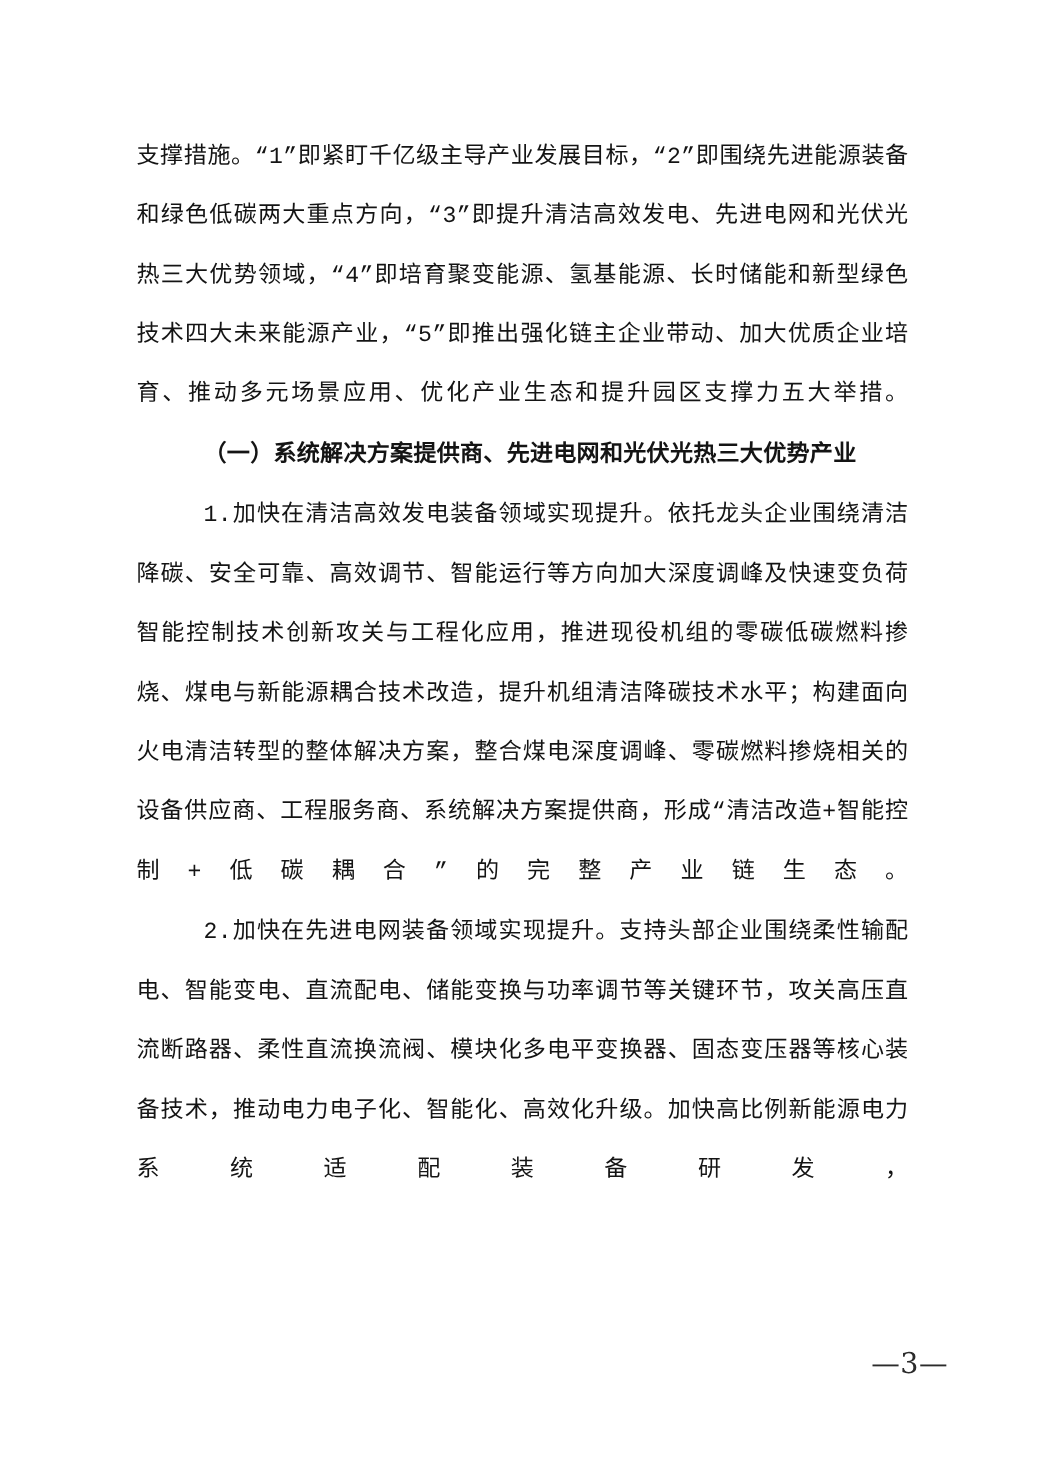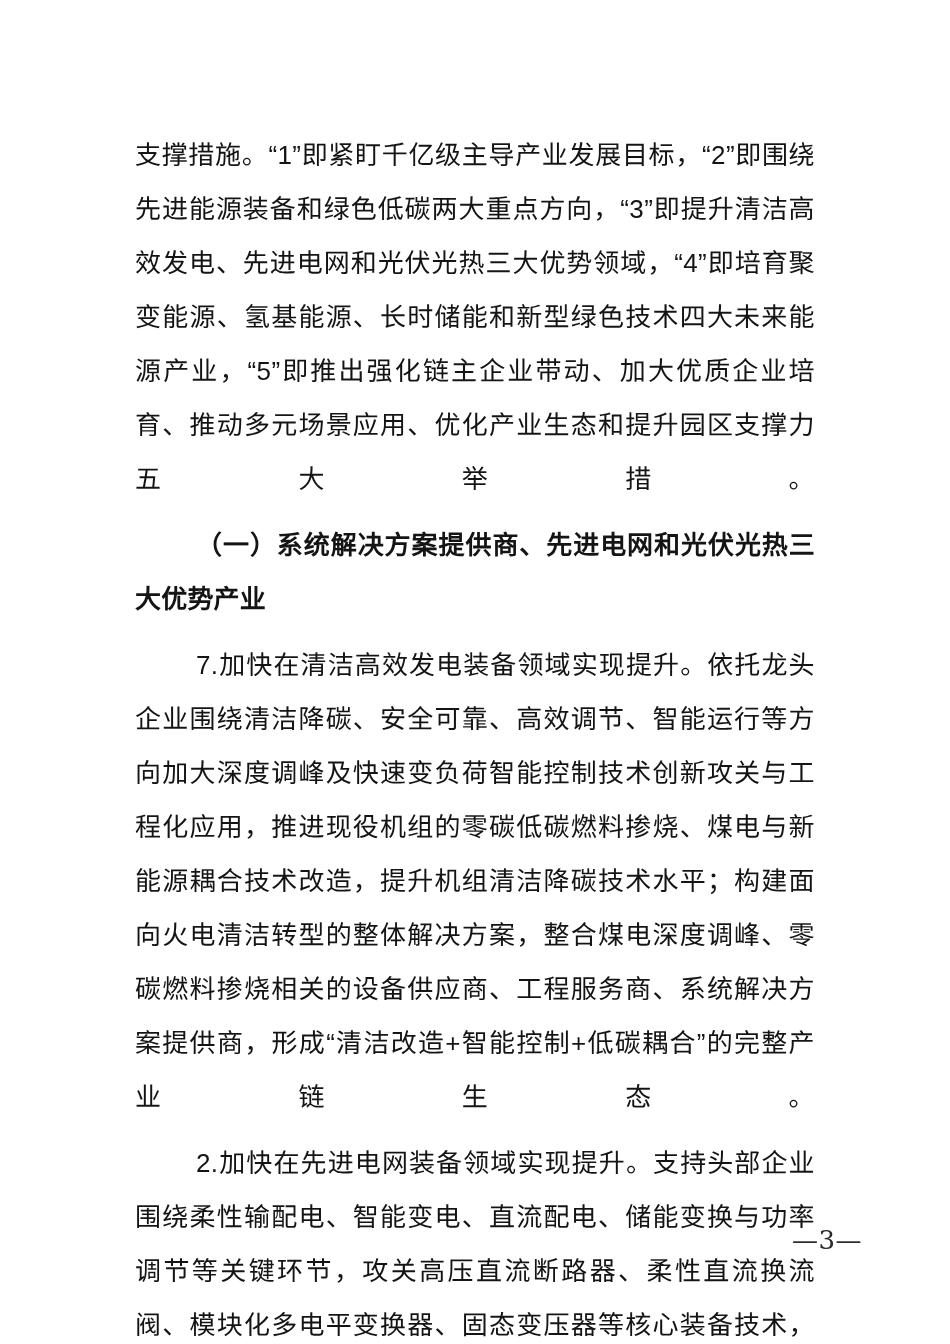--- a/index.html
+++ b/index.html
@@ -29,30 +29,30 @@
 
   
   .text-column {
     position: absolute;
     left: 123px;
     top: 116px;
     width: 704px;
   }
 
   .para {
-    margin: 12px;
+    margin: 1px;
     padding: 0;
-    font-size: 26px;
+    font-size: 21px;
     line-height: 54px;
     text-align: justify;
     text-justify: inter-ideograph;
     text-align-last: left;
     letter-spacing: 0.4px;
     color: #141414;
-    font-family: Liberation Sans, sans-serif;
+    font-family: Liberation Mono, monospace;
   }
 
   
   .para.cont {
     text-indent: 0;
   }
 
   
   .para.indent {
     text-indent: 61px;
@@ -98,21 +98,21 @@
 <body>
 
 <div class="page">
 
   <div class="text-column">
 
     <p class="para cont justify-all">支撑措施。“1”即紧盯千亿级主导产业发展目标，“2”即围绕先进能源装备和绿色低碳两大重点方向，“3”即提升清洁高效发电、先进电网和光伏光热三大优势领域，“4”即培育聚变能源、氢基能源、长时储能和新型绿色技术四大未来能源产业，“5”即推出强化链主企业带动、加大优质企业培育、推动多元场景应用、优化产业生态和提升园区支撑力五大举措。</p>
 
     <p class="para heading">（一）系统解决方案提供商、先进电网和光伏光热三大优势产业</p>
 
-    <p class="para indent justify-all">7.加快在清洁高效发电装备领域实现提升。依托龙头企业围绕清洁降碳、安全可靠、高效调节、智能运行等方向加大深度调峰及快速变负荷智能控制技术创新攻关与工程化应用，推进现役机组的零碳低碳燃料掺烧、煤电与新能源耦合技术改造，提升机组清洁降碳技术水平；构建面向火电清洁转型的整体解决方案，整合煤电深度调峰、零碳燃料掺烧相关的设备供应商、工程服务商、系统解决方案提供商，形成“清洁改造+智能控制+低碳耦合”的完整产业链生态。</p>
+    <p class="para indent justify-all">1.加快在清洁高效发电装备领域实现提升。依托龙头企业围绕清洁降碳、安全可靠、高效调节、智能运行等方向加大深度调峰及快速变负荷智能控制技术创新攻关与工程化应用，推进现役机组的零碳低碳燃料掺烧、煤电与新能源耦合技术改造，提升机组清洁降碳技术水平；构建面向火电清洁转型的整体解决方案，整合煤电深度调峰、零碳燃料掺烧相关的设备供应商、工程服务商、系统解决方案提供商，形成“清洁改造+智能控制+低碳耦合”的完整产业链生态。</p>
 
     <p class="para indent last">2.加快在先进电网装备领域实现提升。支持头部企业围绕柔性输配电、智能变电、直流配电、储能变换与功率调节等关键环节，攻关高压直流断路器、柔性直流换流阀、模块化多电平变换器、固态变压器等核心装备技术，推动电力电子化、智能化、高效化升级。加快高比例新能源电力系统适配装备研发，</p>
 
   </div>
 
   <div class="footer">
     <div class="page-number">—3—</div>
   </div>
 
 </div>

